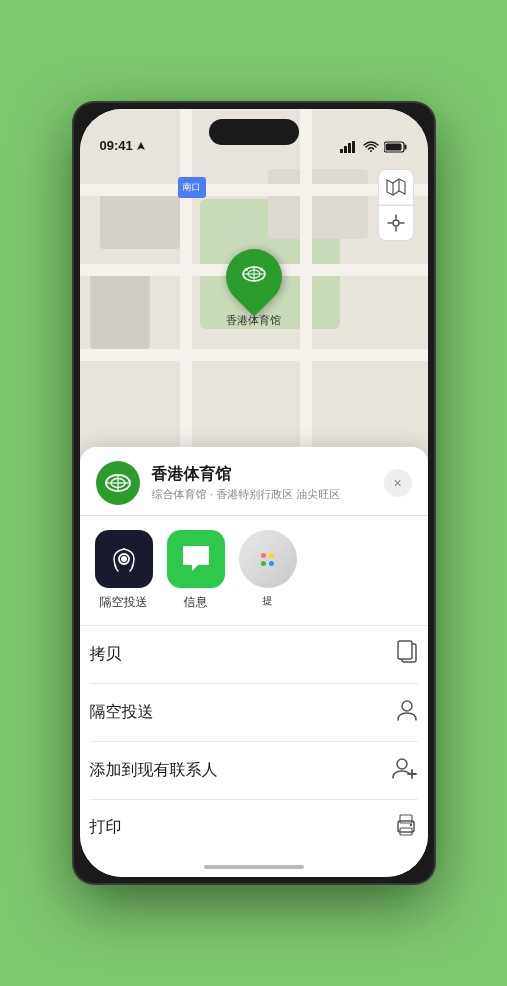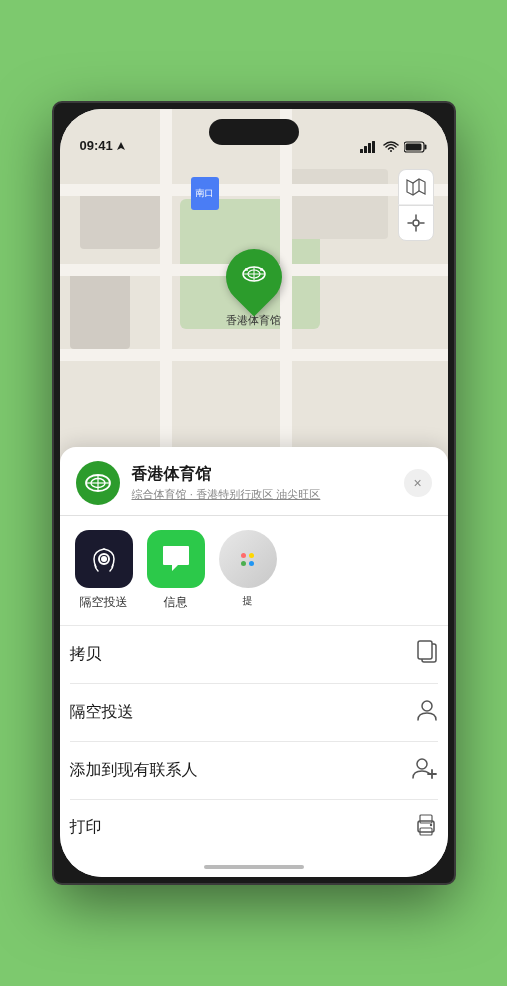--- a/index.html
+++ b/index.html
@@ -5,24 +5,24 @@
     * { margin: 0; padding: 0; box-sizing: border-box; }
     body {
       background: #7dc96e;
       display: flex;
       justify-content: center;
       align-items: center;
       min-height: 100vh;
       font-family: -apple-system, 'PingFang SC', 'Helvetica Neue', sans-serif;
     }
     .phone-frame {
-      width: 400px;
+      width: 360px;
       height: 780px;
       background: #1a1a1a;
-      border-radius: 8px;
+      border-radius: 20px;
       position: relative;
       box-shadow: 0 0 0 2px #3a3a3a, 0 20px 60px rgba(0,0,0,0.5);
       overflow: hidden;
     }
     .phone-screen {
       position: absolute;
       top: 6px;
       left: 6px;
       right: 6px;
       bottom: 6px;
@@ -102,25 +102,25 @@
       border-radius: 8px 8px 0 0;
       border-bottom: 0.5px solid #eee;
     }
     .map-control-btn:last-child {
       border-radius: 0 0 8px 8px;
     }
     
     .map-label {
       position: absolute;
       top: 68px;
-      left: 131px;
+      left: 98px;
       background: #4a7df5;
       color: white;
       font-size: 9px;
-      padding: 10px 5px;
+      padding: 4px 5px;
       border-radius: 3px;
       font-weight: 500;
     }
     
     .stadium-pin {
       position: absolute;
       top: 140px;
       left: 50%;
       transform: translateX(-50%);
       display: flex;
@@ -186,21 +186,20 @@
     }
     .venue-name {
       font-size: 16px;
       font-weight: 600;
       color: #1a1a1a;
     }
     .venue-subtitle {
       font-size: 11px;
       color: #888;
       margin-top: 2px;
-      text-decoration: underline;
     }
     .close-btn {
       width: 28px;
       height: 28px;
       background: #efefef;
       border-radius: 50%;
       display: flex;
       align-items: center;
       justify-content: center;
       color: #888;

